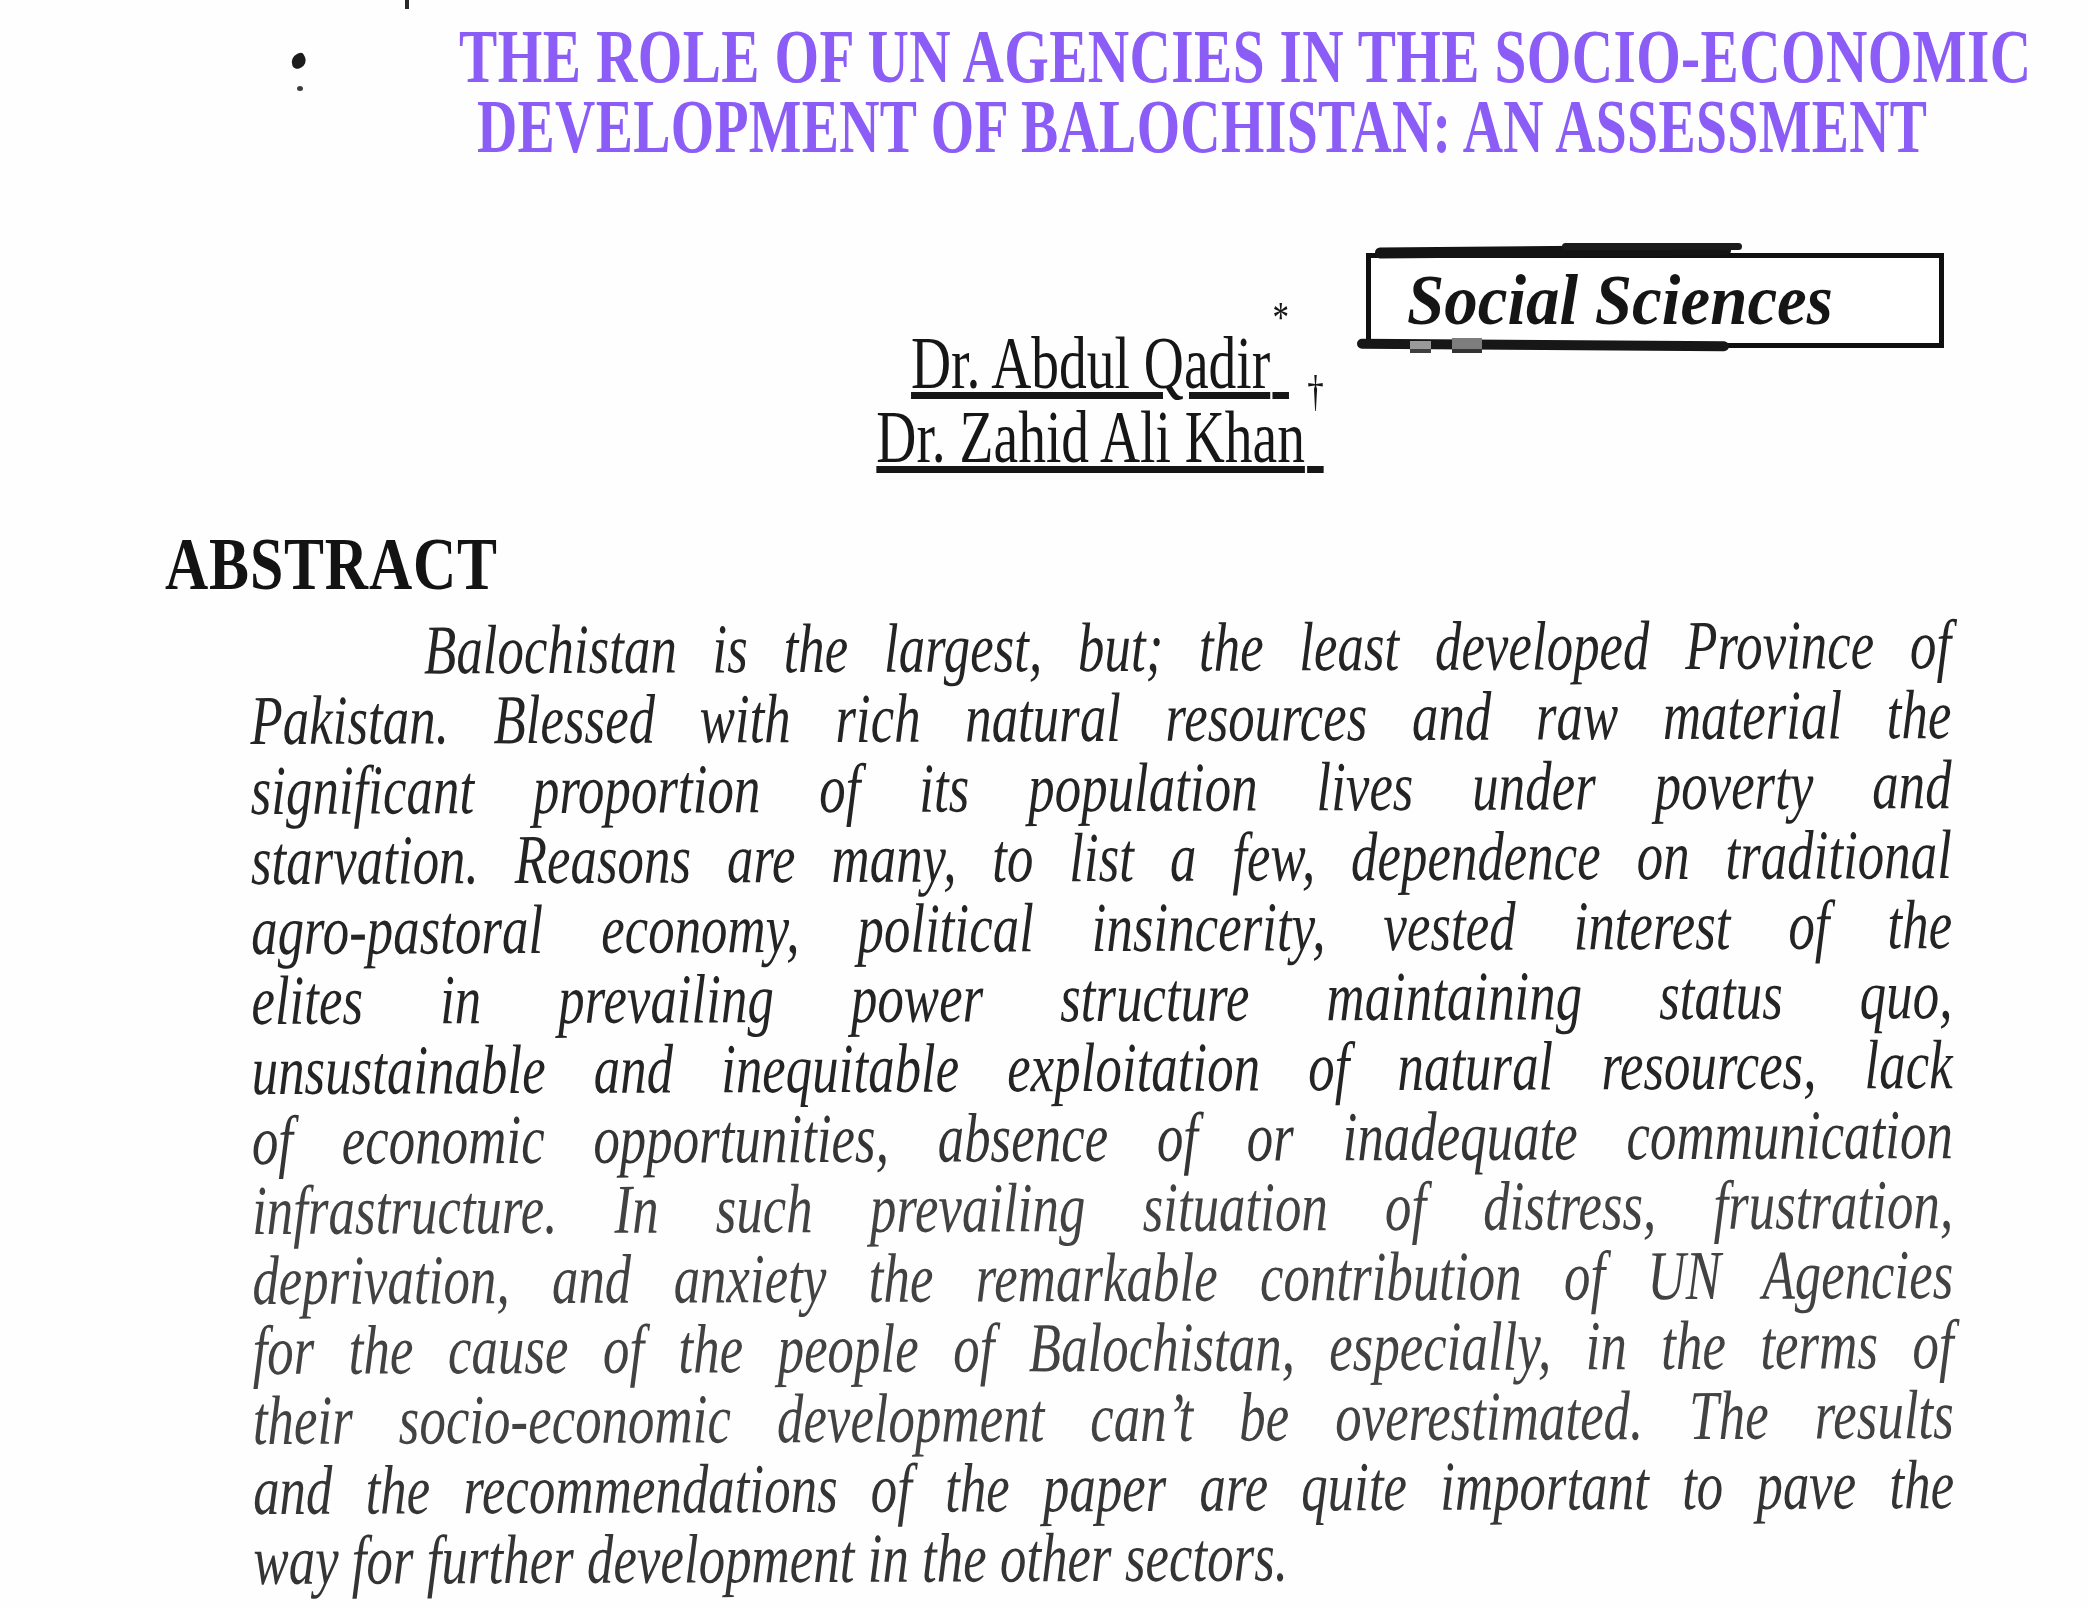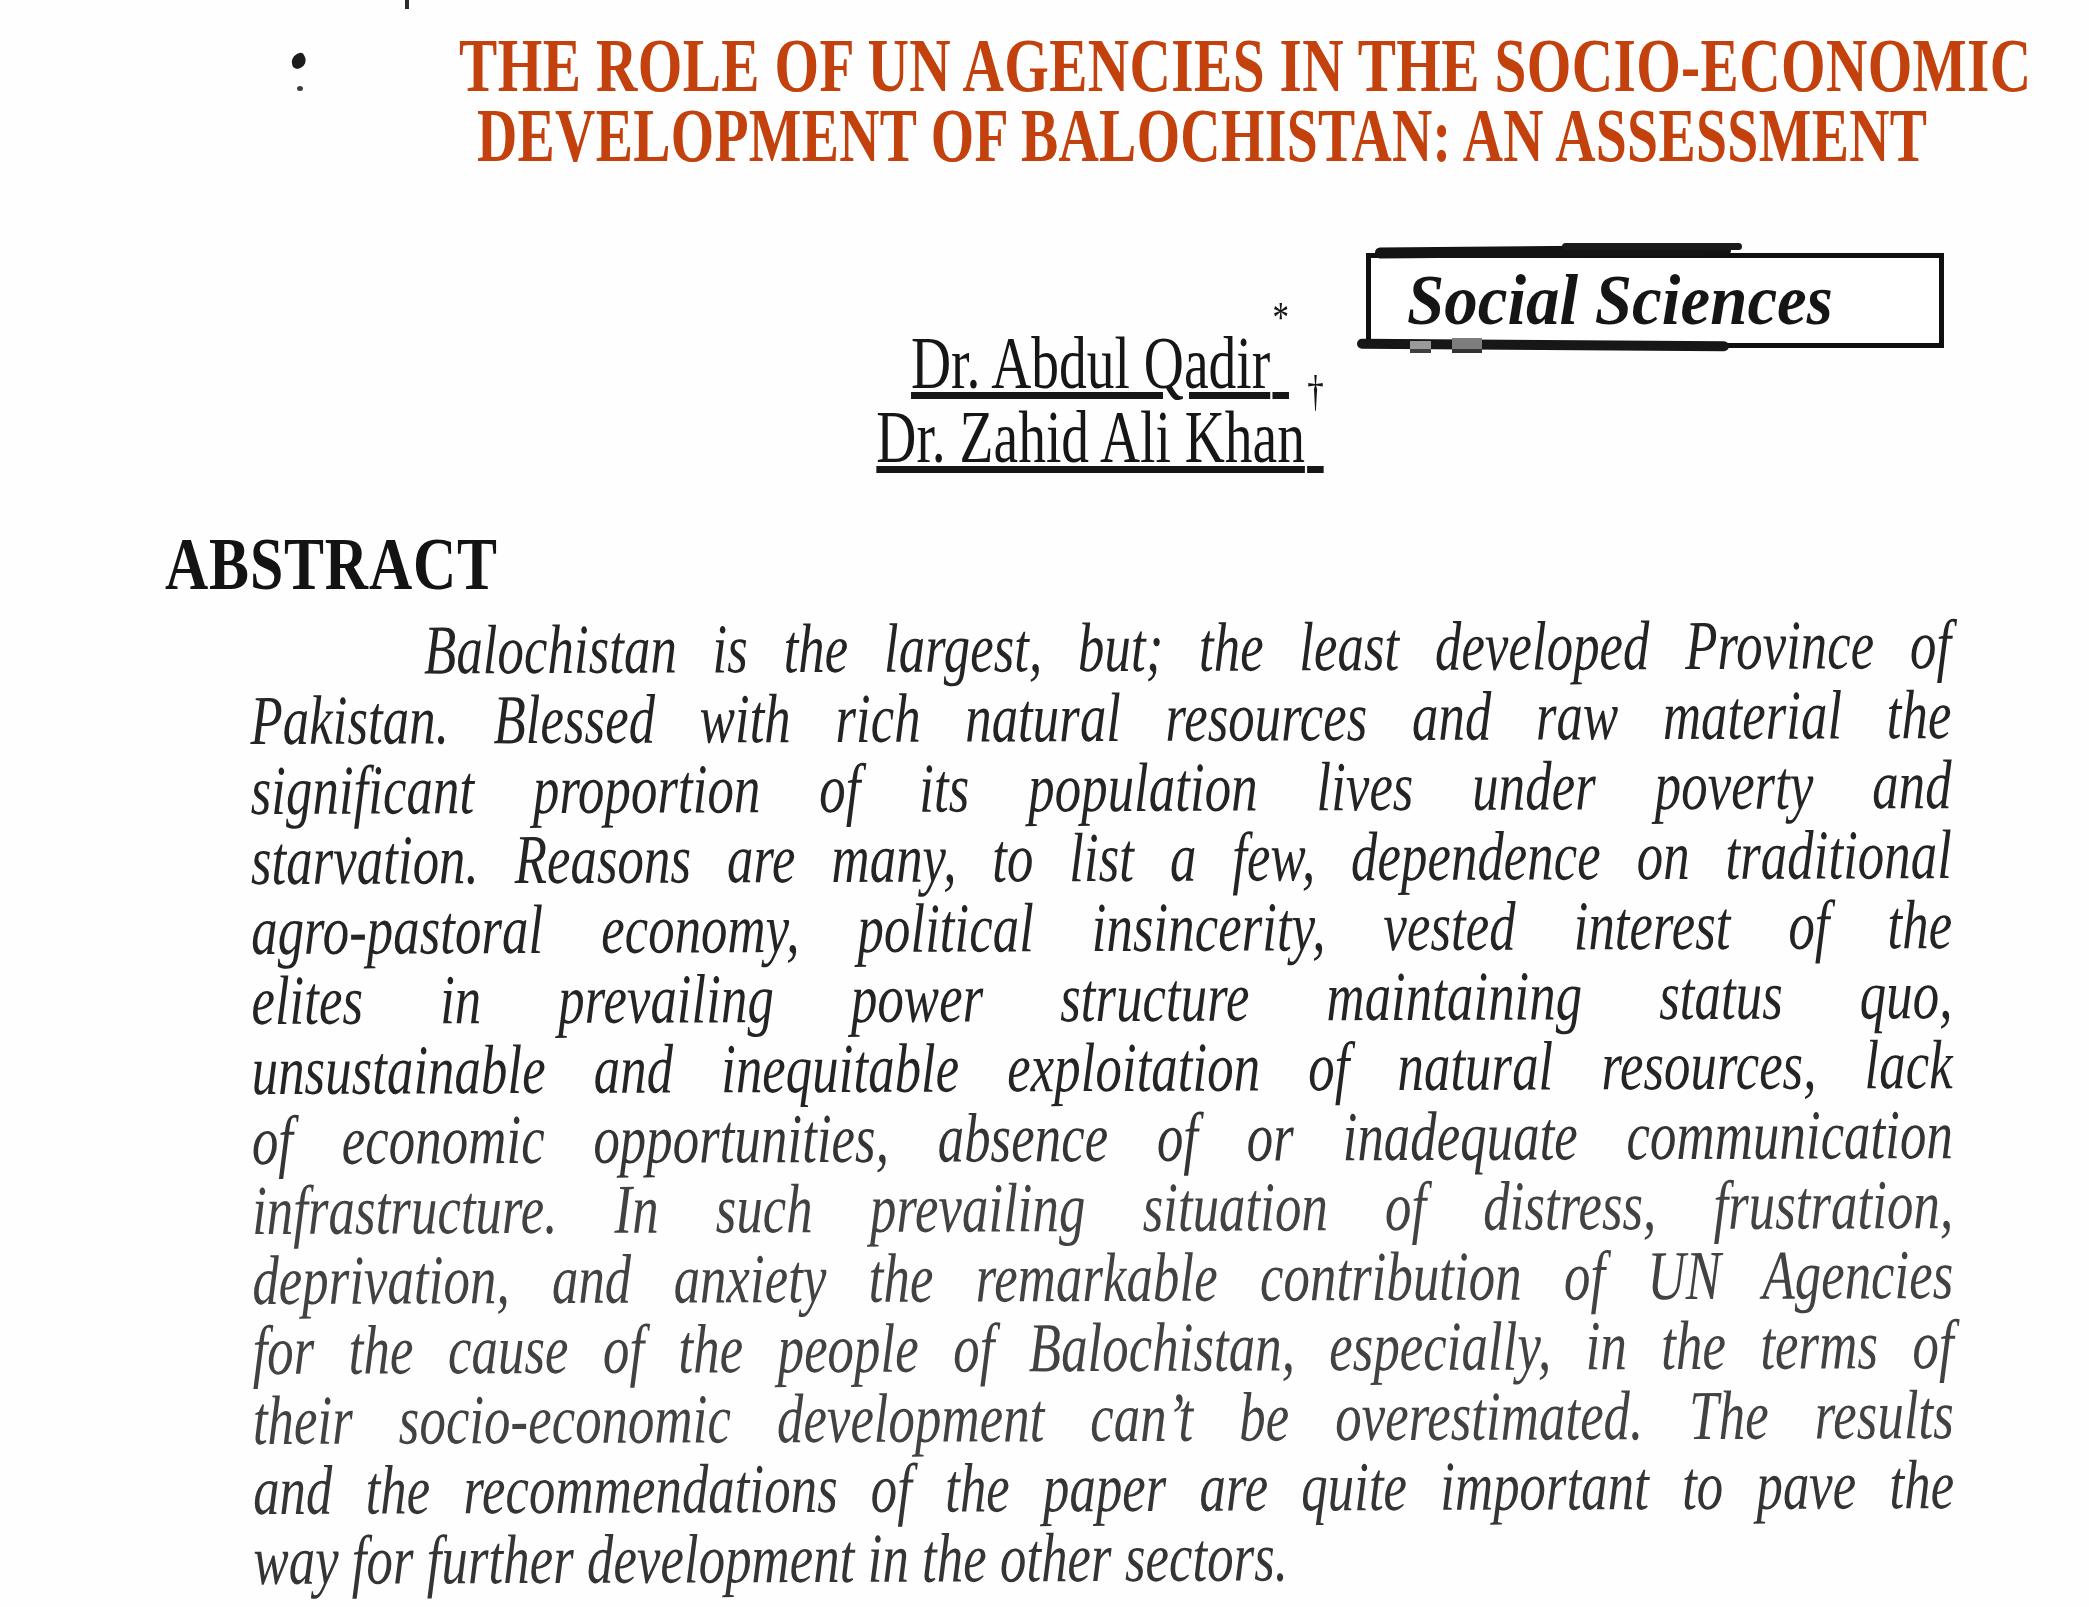--- a/index.html
+++ b/index.html
@@ -10,24 +10,24 @@
     height:1607px;
     background:#fefefe;
     overflow:hidden;
     font-family:"Liberation Serif","DejaVu Serif",serif;
     color:#1a1a1a;
   }
 
   
   .title-block {
     position:absolute;
-    left:250px; top:30px;
+    left:250px; top:21px;
     width:1700px;
     font-weight:bold;
-    color:#c2410c;
+    color:#8b5cf6;
   }
   .title-line {
     display:block;
     width:1700px;
     white-space:nowrap;
     text-align:center;
     font-size:76px;
     line-height:70px;
     letter-spacing:0.5px;
   }

